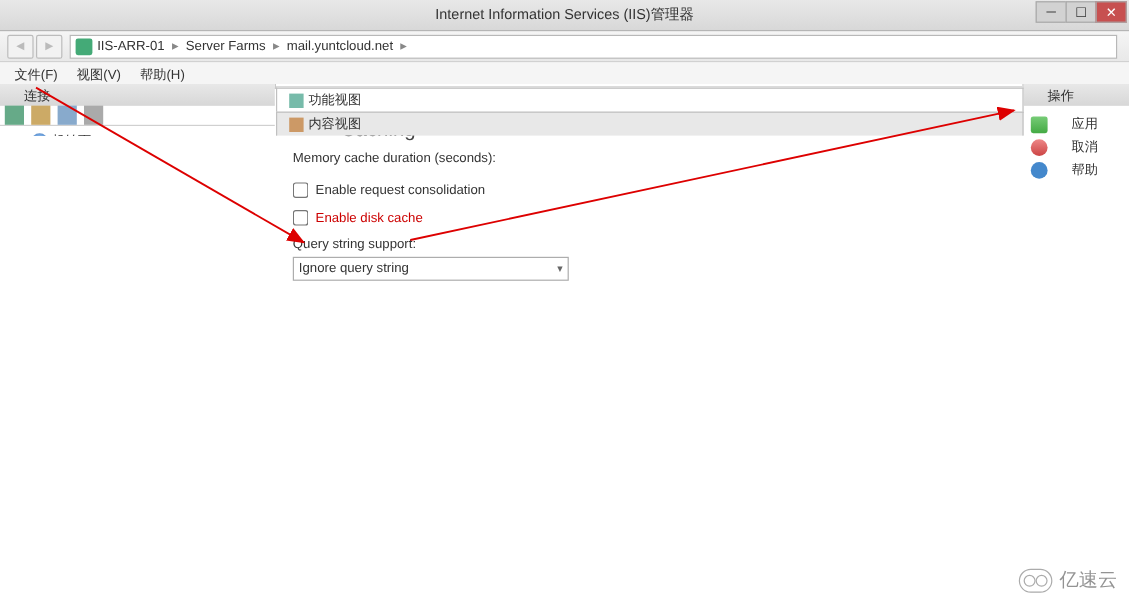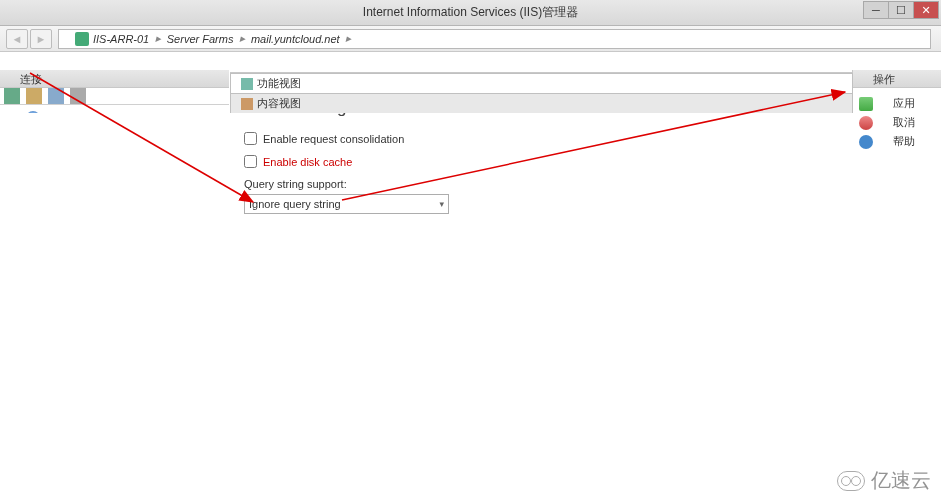--- a/index.html
+++ b/index.html
@@ -6,21 +6,21 @@
     body{background:#fff;position:relative;overflow:hidden;width:941px;height:504px;}
     .blur{filter:blur(0.3px);}
     .titlebar{height:26px;background:linear-gradient(#e8e8e8,#d8d8d8);border-bottom:1px solid #b5b5b5;display:flex;align-items:center;justify-content:center;position:relative;}
     .titlebar .title{font-size:12px;color:#333;font-weight:normal;}
     .titlebar .winbtns{position:absolute;right:2px;top:1px;display:flex;}
     .winbtn{width:26px;height:18px;background:#d2d2d2;border:1px solid #a8a8a8;margin-left:-1px;display:flex;align-items:center;justify-content:center;}
     .winbtn.close{background:#c75050;color:#fff;}
     .addrbar{height:26px;background:linear-gradient(#f5f5f5,#e8e8e8);border-bottom:1px solid #c8c8c8;display:flex;align-items:center;padding:0 6px;}
     .navbtn{width:22px;height:20px;border:1px solid #bcbcbc;background:#eee;border-radius:2px;display:flex;align-items:center;justify-content:center;margin-right:2px;color:#888;}
     .navbtn.disabled{color:#bbb;background:#f2f2f2;}
-    .breadcrumb{flex:1;height:20px;border:1px solid #b8b8b8;background:#fff;margin:0 4px;display:flex;align-items:center;padding:0 16px;font-size:11px;font-style:italic;}
+    .breadcrumb{flex:1;height:20px;border:1px solid #b8b8b8;background:#fff;margin:0 4px;display:flex;align-items:center;padding:0 4px;font-size:11px;}
     .bc-sep{color:#888;margin:0 6px;}
     .bc-icon{width:14px;height:14px;background:#4a7;display:inline-block;margin-right:4px;border-radius:2px;}
     .menubar{height:22px;background:#f5f5f5;border-bottom:1px solid #c8c8c8;display:flex;align-items:center;padding:0 4px;}
     .menuitem{padding:2px 8px;color:#333;}
     .workspace{position:absolute;top:70px;left:0;right:0;bottom:0;display:flex;}
     .leftpane{width:230px;border-right:1px solid #c8c8c8;background:#fff;display:flex;flex-direction:column;}
     .panehdr{height:18px;background:linear-gradient(#e8e8e8,#d8d8d8);border-bottom:1px solid #c8c8c8;padding:2px 20px;font-size:11px;}
     .toolbar{height:22px;border-bottom:1px solid #d0d0d0;display:flex;align-items:center;padding:0 4px;gap:6px;}
     .tbicon{width:16px;height:16px;display:inline-block;}
     .tree{flex:1;padding:4px 2px;overflow:auto;}
@@ -34,38 +34,38 @@
     .pageicon{width:32px;height:32px;margin-right:8px;position:relative;}
     .pageicon .dbcyl{width:20px;height:22px;background:linear-gradient(#6aa,#488);border-radius:50%/25%;position:absolute;left:6px;top:6px;}
     .pageicon .refresh{position:absolute;width:14px;height:14px;border:2px solid #5a9;border-radius:50%;border-top-color:transparent;left:0;top:0;}
     .pagetitle h1{font-size:17px;font-weight:normal;color:#444;margin-top:16px;}
     .desc{color:#666;margin-bottom:18px;}
     .fld{margin-bottom:14px;}
     .fld label{display:block;margin-bottom:4px;}
     .txt{width:230px;height:20px;border:1px solid #adadad;padding:1px 4px;font-size:11px;}
     .chk{display:flex;align-items:center;margin-bottom:10px;}
     .chk input{margin-right:6px;}
-    .select{width:205px;height:20px;border:1px solid #adadad;background:#fff;display:flex;align-items:center;justify-content:space-between;padding:0 4px;gap:28px;}
+    .select{width:230px;height:20px;border:1px solid #adadad;background:#fff;display:flex;align-items:center;justify-content:space-between;padding:0 4px;gap:28px;}
     .select .arrow{font-size:9px;color:#666;}
     .bottomtabs{position:absolute;left:0;right:0;bottom:0;height:22px;border-top:1px solid #c8c8c8;background:#f2f2f2;display:flex;flex-direction:column;}
     .btab{border:1px solid #c0c0c0;border-bottom:none;padding:2px 10px;background:#e8e8e8;margin-right:-1px;display:flex;align-items:center;gap:4px;}
     .btab.active{background:#fff;}
     .btab .tic{width:12px;height:12px;background:#7ba;display:inline-block;}
     .rightpane{width:88px;background:#fff;display:flex;flex-direction:column;}
     .actionlist{padding:6px 4px;}
     .action{display:flex;align-items:center;gap:20px;padding:2px 2px;color:#0066cc;cursor:pointer;}
     .action .aicon{width:14px;height:14px;display:inline-block;}
     .aicon.apply{background:linear-gradient(#7c7,#4a4);border-radius:2px;}
     .aicon.cancel{background:linear-gradient(#e88,#c44);border-radius:50%;}
     .aicon.help{background:#48c;border-radius:50%;}
     .watermark{position:absolute;right:10px;bottom:10px;display:flex;align-items:center;gap:6px;opacity:0.7;}
     .watermark .oo{width:28px;height:20px;border:1.5px solid #888;border-radius:12px;position:relative;}
     .watermark .oo::before,.watermark .oo::after{content:"";position:absolute;width:8px;height:8px;border:1.5px solid #888;border-radius:50%;top:4px;}
     .watermark .oo::before{left:3px;} .watermark .oo::after{right:3px;}
-    .watermark span{font-size:20px;color:#666;}
+    .watermark span{font-size:16px;color:#666;}
     svg.arrows{position:absolute;top:70px;left:0;pointer-events:none;}
     .hl{color:#c00;}
   </style>
 </head>
 <body>
 
 <div class="blur">
 <div class="titlebar">
   <span class="title">Internet Information Services (IIS)管理器</span>
   <div class="winbtns">
@@ -82,20 +82,25 @@
     <span class="bc-icon"></span>
     <span>IIS-ARR-01</span>
     <span class="bc-sep">▸</span>
     <span>Server Farms</span>
     <span class="bc-sep">▸</span>
     <span>mail.yuntcloud.net</span>
     <span class="bc-sep">▸</span>
   </div>
 </div>
 
+<div class="menubar">
+  <div class="menuitem">文件(F)</div>
+  <div class="menuitem">视图(V)</div>
+  <div class="menuitem">帮助(H)</div>
+</div>
 
 <div class="workspace">
   <div class="leftpane">
     <div class="panehdr">连接</div>
     <div class="toolbar">
       <span class="tbicon" style="background:#6a8"></span>
       <span class="tbicon" style="background:#ca6"></span>
       <span class="tbicon" style="background:#8ac"></span>
       <span class="tbicon" style="background:#aaa"></span>
     </div>
@@ -112,20 +117,21 @@
   <div class="centerpane">
     <div class="pagetitle">
       <div class="pageicon">
             <div class="refresh"></div>
             <div class="dbcyl"></div>
           </div>
       <h1>Caching</h1>
     </div>
 
     <div class="fld">
+      <label>Memory cache duration (seconds):</label>
     </div>
 
     <div class="chk">
       <input type="checkbox" style="">
       <span>Enable request consolidation</span>
     </div>
     <div class="chk">
       <input type="checkbox" style="">
       <span class="hl">Enable disk cache</span>
     </div>

